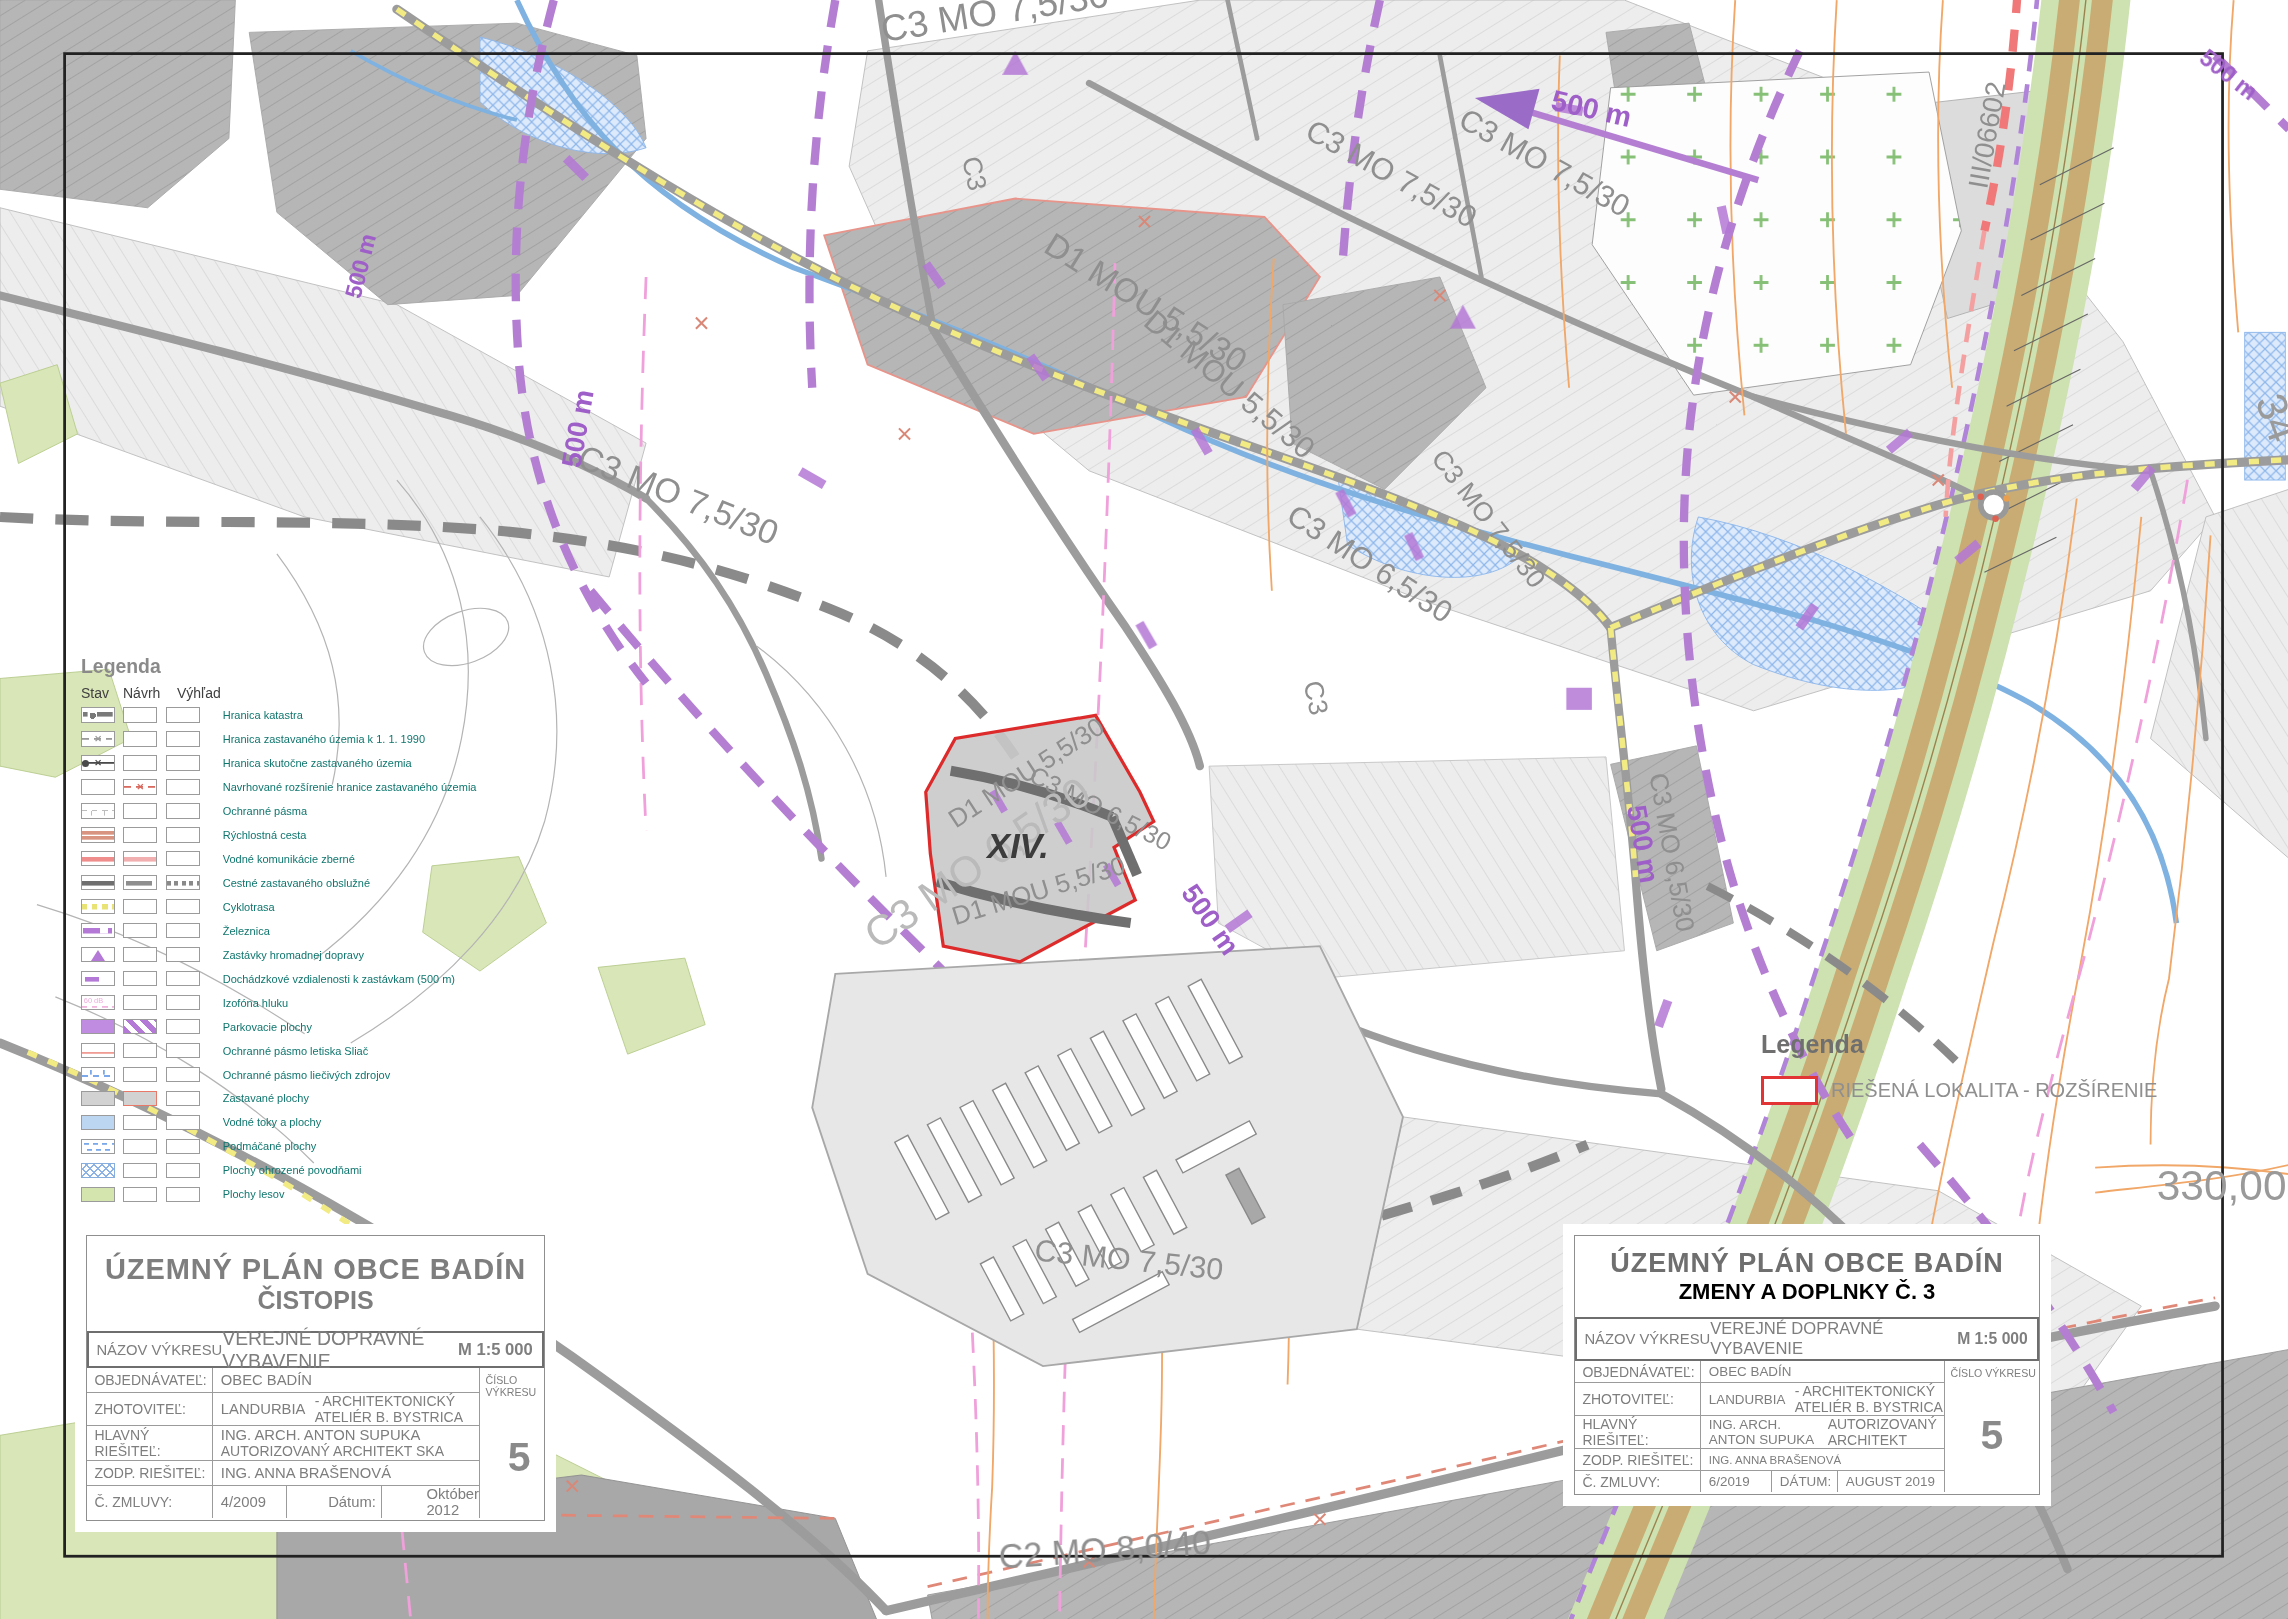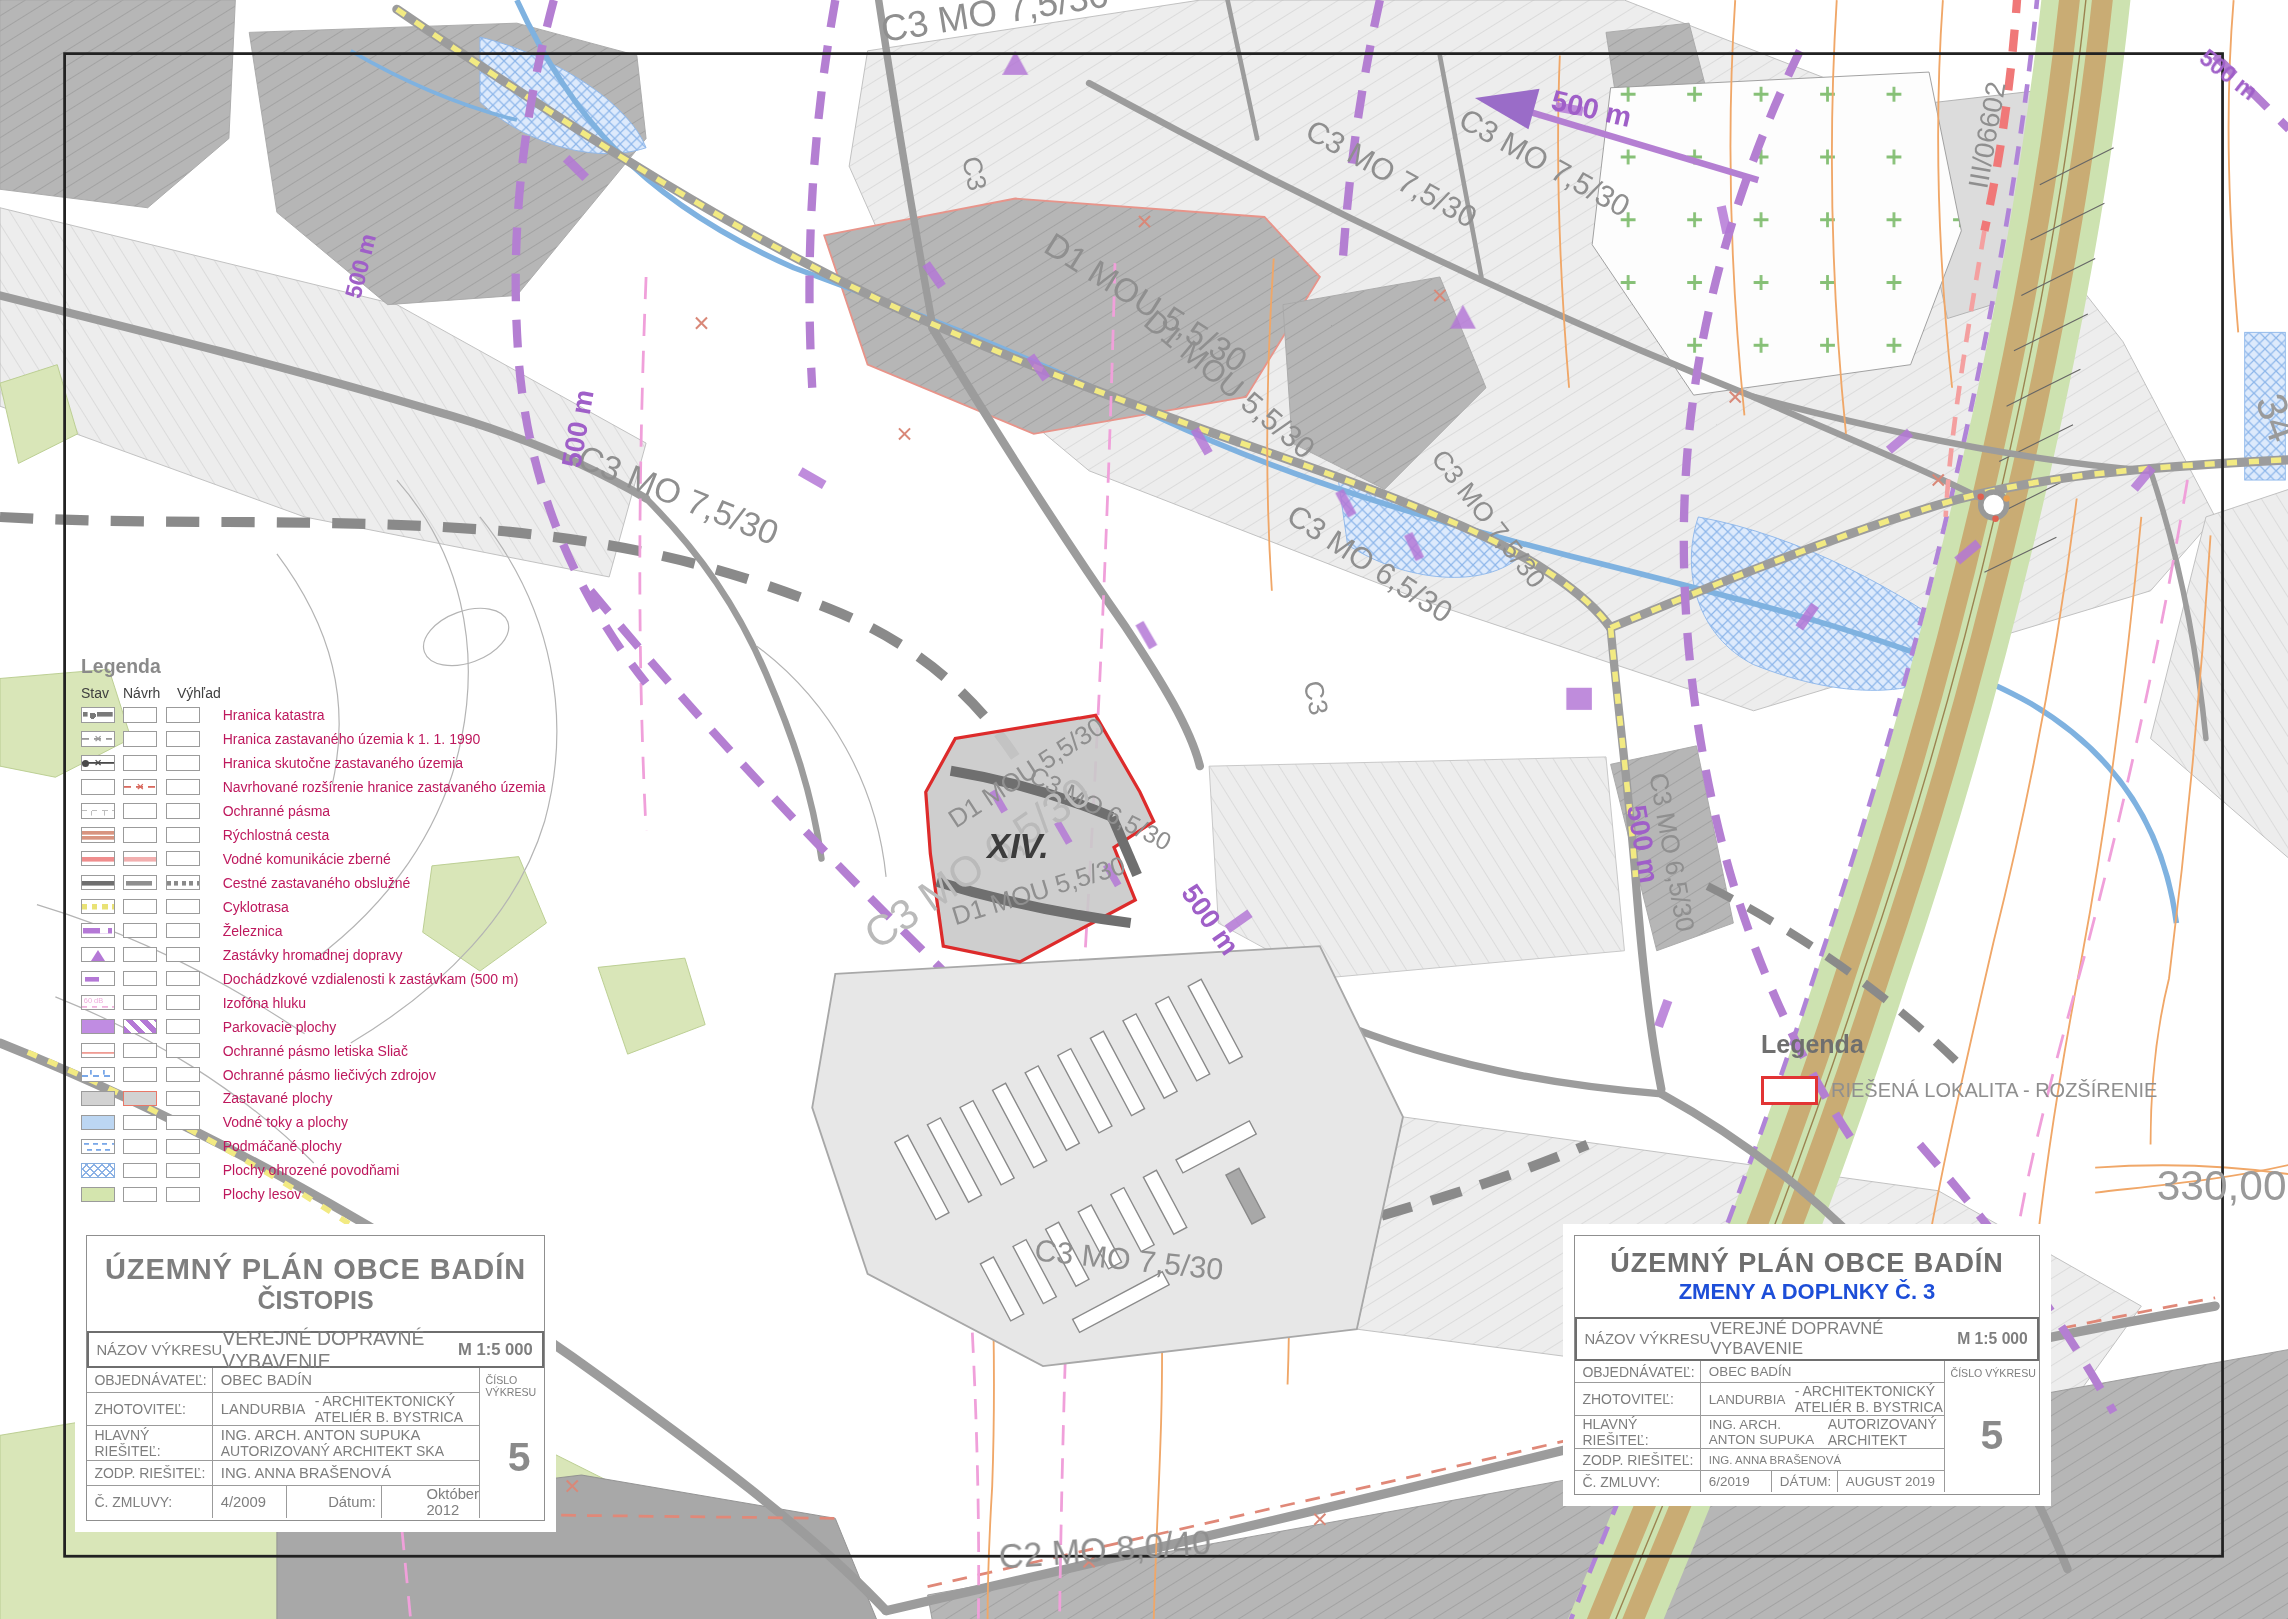--- a/index.html
+++ b/index.html
@@ -9,21 +9,21 @@
   
   #legendL{position:absolute;left:81px;top:655px;width:443px;color:#9a9a9a;}
   #legendL .ltitle{font-size:19.4px;font-weight:bold;color:#8a8a8a;margin-bottom:7.4px;}
   #legendL .lhead{display:flex;font-size:14px;margin-bottom:5.5px;color:#404040;}
   #legendL .lhead span:nth-child(1){width:42px;}
   #legendL .lhead span:nth-child(2){width:54px;}
   #legendL .lhead span:nth-child(3){width:57px;}
   .lrow{display:flex;align-items:center;margin-bottom:8.3px;height:15.7px;}
   .sw{width:34px;height:15.7px;border:0.9px solid #9b9b9b;background:#fff;position:relative;
       flex:none;margin-right:8.3px;box-sizing:border-box;background-repeat:no-repeat;}
-  .ltext{font-size:14px;color:#be185d;margin-left:14.8px;white-space:nowrap;}
+  .ltext{font-size:11px;color:#0f766e;margin-left:14.8px;white-space:nowrap;}
   .sw-katastra{background-image:radial-gradient(circle 3.2px at 50% 50%,#7a7a7a 97%,rgba(0,0,0,0)),
     linear-gradient(#7a7a7a,#7a7a7a),linear-gradient(#7a7a7a,#7a7a7a);
     background-size:7.4px 7.4px,15.7px 4.6px,4.6px 4.6px;background-position:6.5px 3.7px,14.8px 4.6px,0.9px 4.6px;}
   .sw-xgray{background-image:repeating-linear-gradient(90deg,#9a9a9a 0 6.5px,rgba(0,0,0,0) 6.5px 12px);
     background-size:100% 1.8px;background-position:0 6.5px;}
   .sw-xgray::after,.sw-xblack::after,.sw-xred::after{content:"✕";position:absolute;left:50%;top:50%;
     transform:translate(-50%,-55%);font-size:9.2px;font-weight:bold;color:#9a9a9a;}
   .sw-xblack{background-image:linear-gradient(#4a4a4a,#4a4a4a);background-size:100% 1.8px;background-position:0 6.5px;}
   .sw-xblack::after{color:#4a4a4a;}
   .sw-xblack::before{content:"";position:absolute;left:0;top:3.7px;width:7.4px;height:7.4px;border-radius:50%;background:#4a4a4a;}
@@ -583,21 +583,21 @@
     <div class="tb-right">
       <div class="tb-cv">ČÍSLO VÝKRESU</div>
       <div class="tb-num">5</div>
     </div>
   </div>
 </div>
 
 <div class="tblock" id="tblockR" style="left:1574px;top:1235px;width:466px;height:260px;">
   <div class="tb-head" style="height:81px;">
     <div class="tb-title" style="font-size:27px;color:#6f6f6f;">ÚZEMNÝ PLÁN OBCE BADÍN</div>
-    <div class="tb-sub" style="font-size:22px;color:#1d4ed8;">ZMENY A DOPLNKY Č. 3</div>
+    <div class="tb-sub" style="font-size:22px;color:#000000;">ZMENY A DOPLNKY Č. 3</div>
   </div>
   <div class="tb-nazov" style="height:44px;">
     <span class="tb-nlabel">NÁZOV VÝKRESU</span>
     <span class="tb-nvalue" style="font-size:16.6px;">VEREJNÉ DOPRAVNÉ VYBAVENIE</span>
     <span class="tb-scale" style="font-size:15.7px;">M 1:5 000</span>
   </div>
   <div class="tb-body" style="height:131px;">
     <div class="tb-rows" style="font-size:13.4px;">
       <div class="tb-row">
         <span class="tb-rl">OBJEDNÁVATEĽ:</span>

